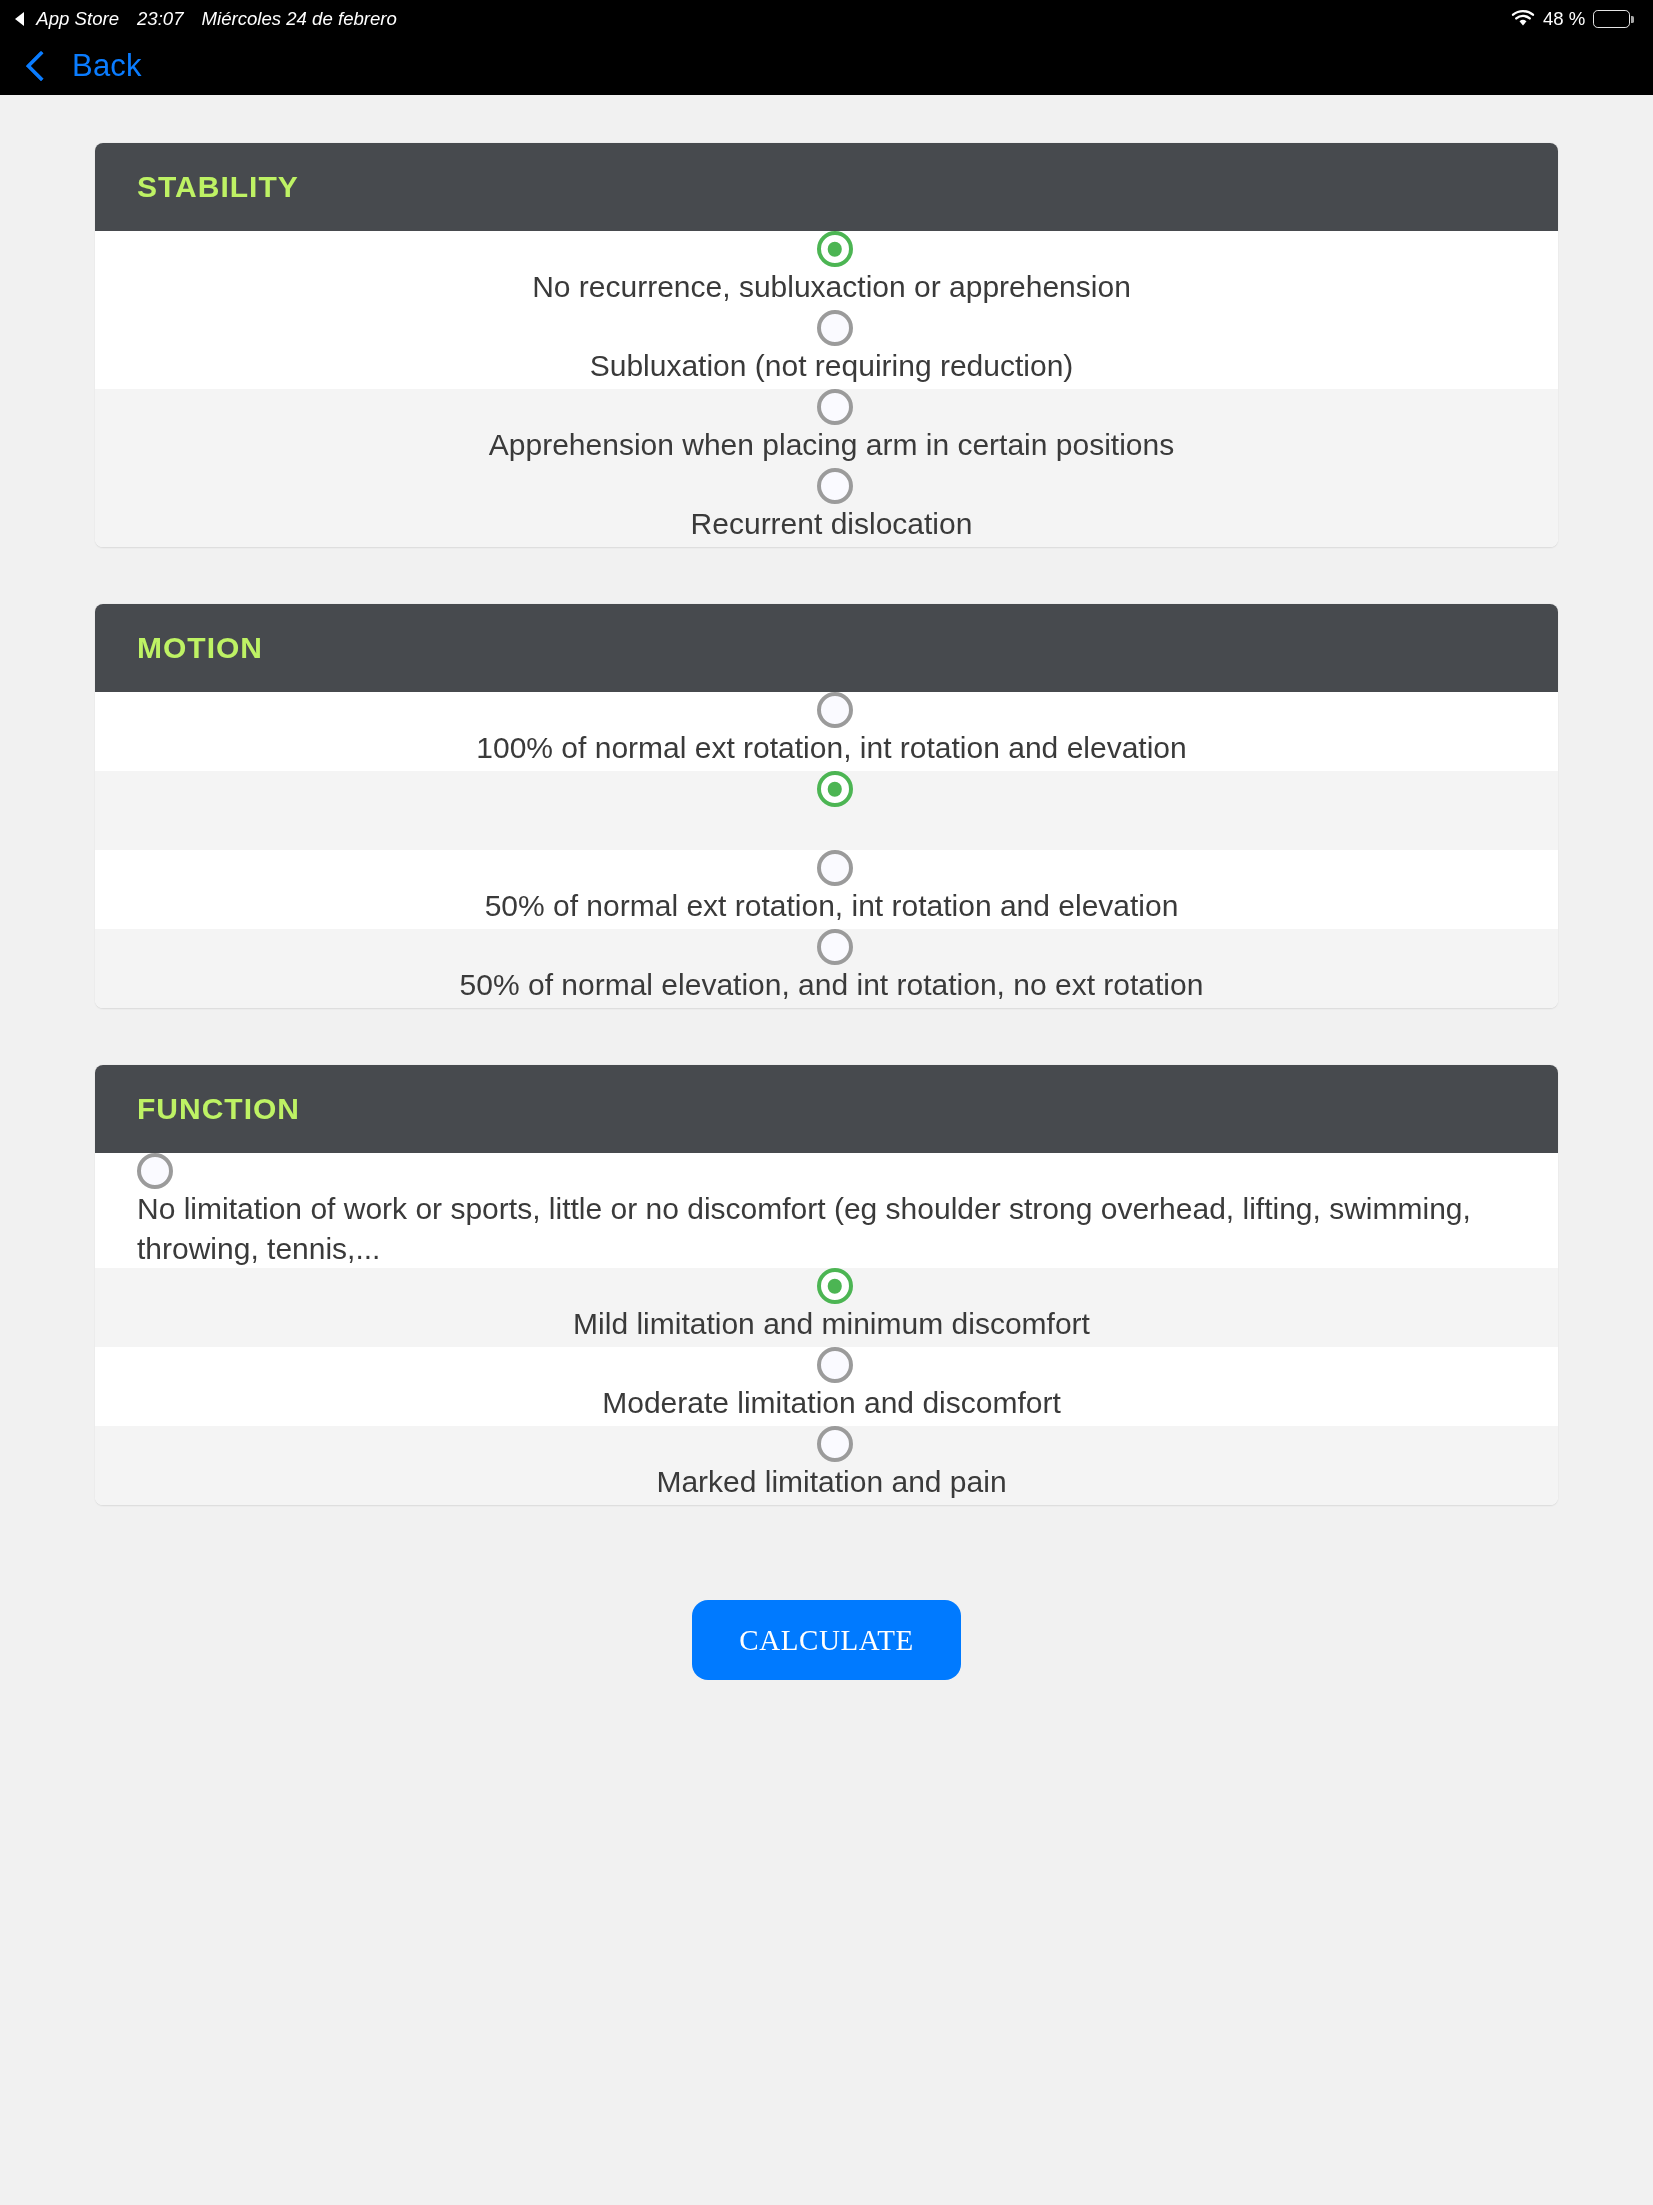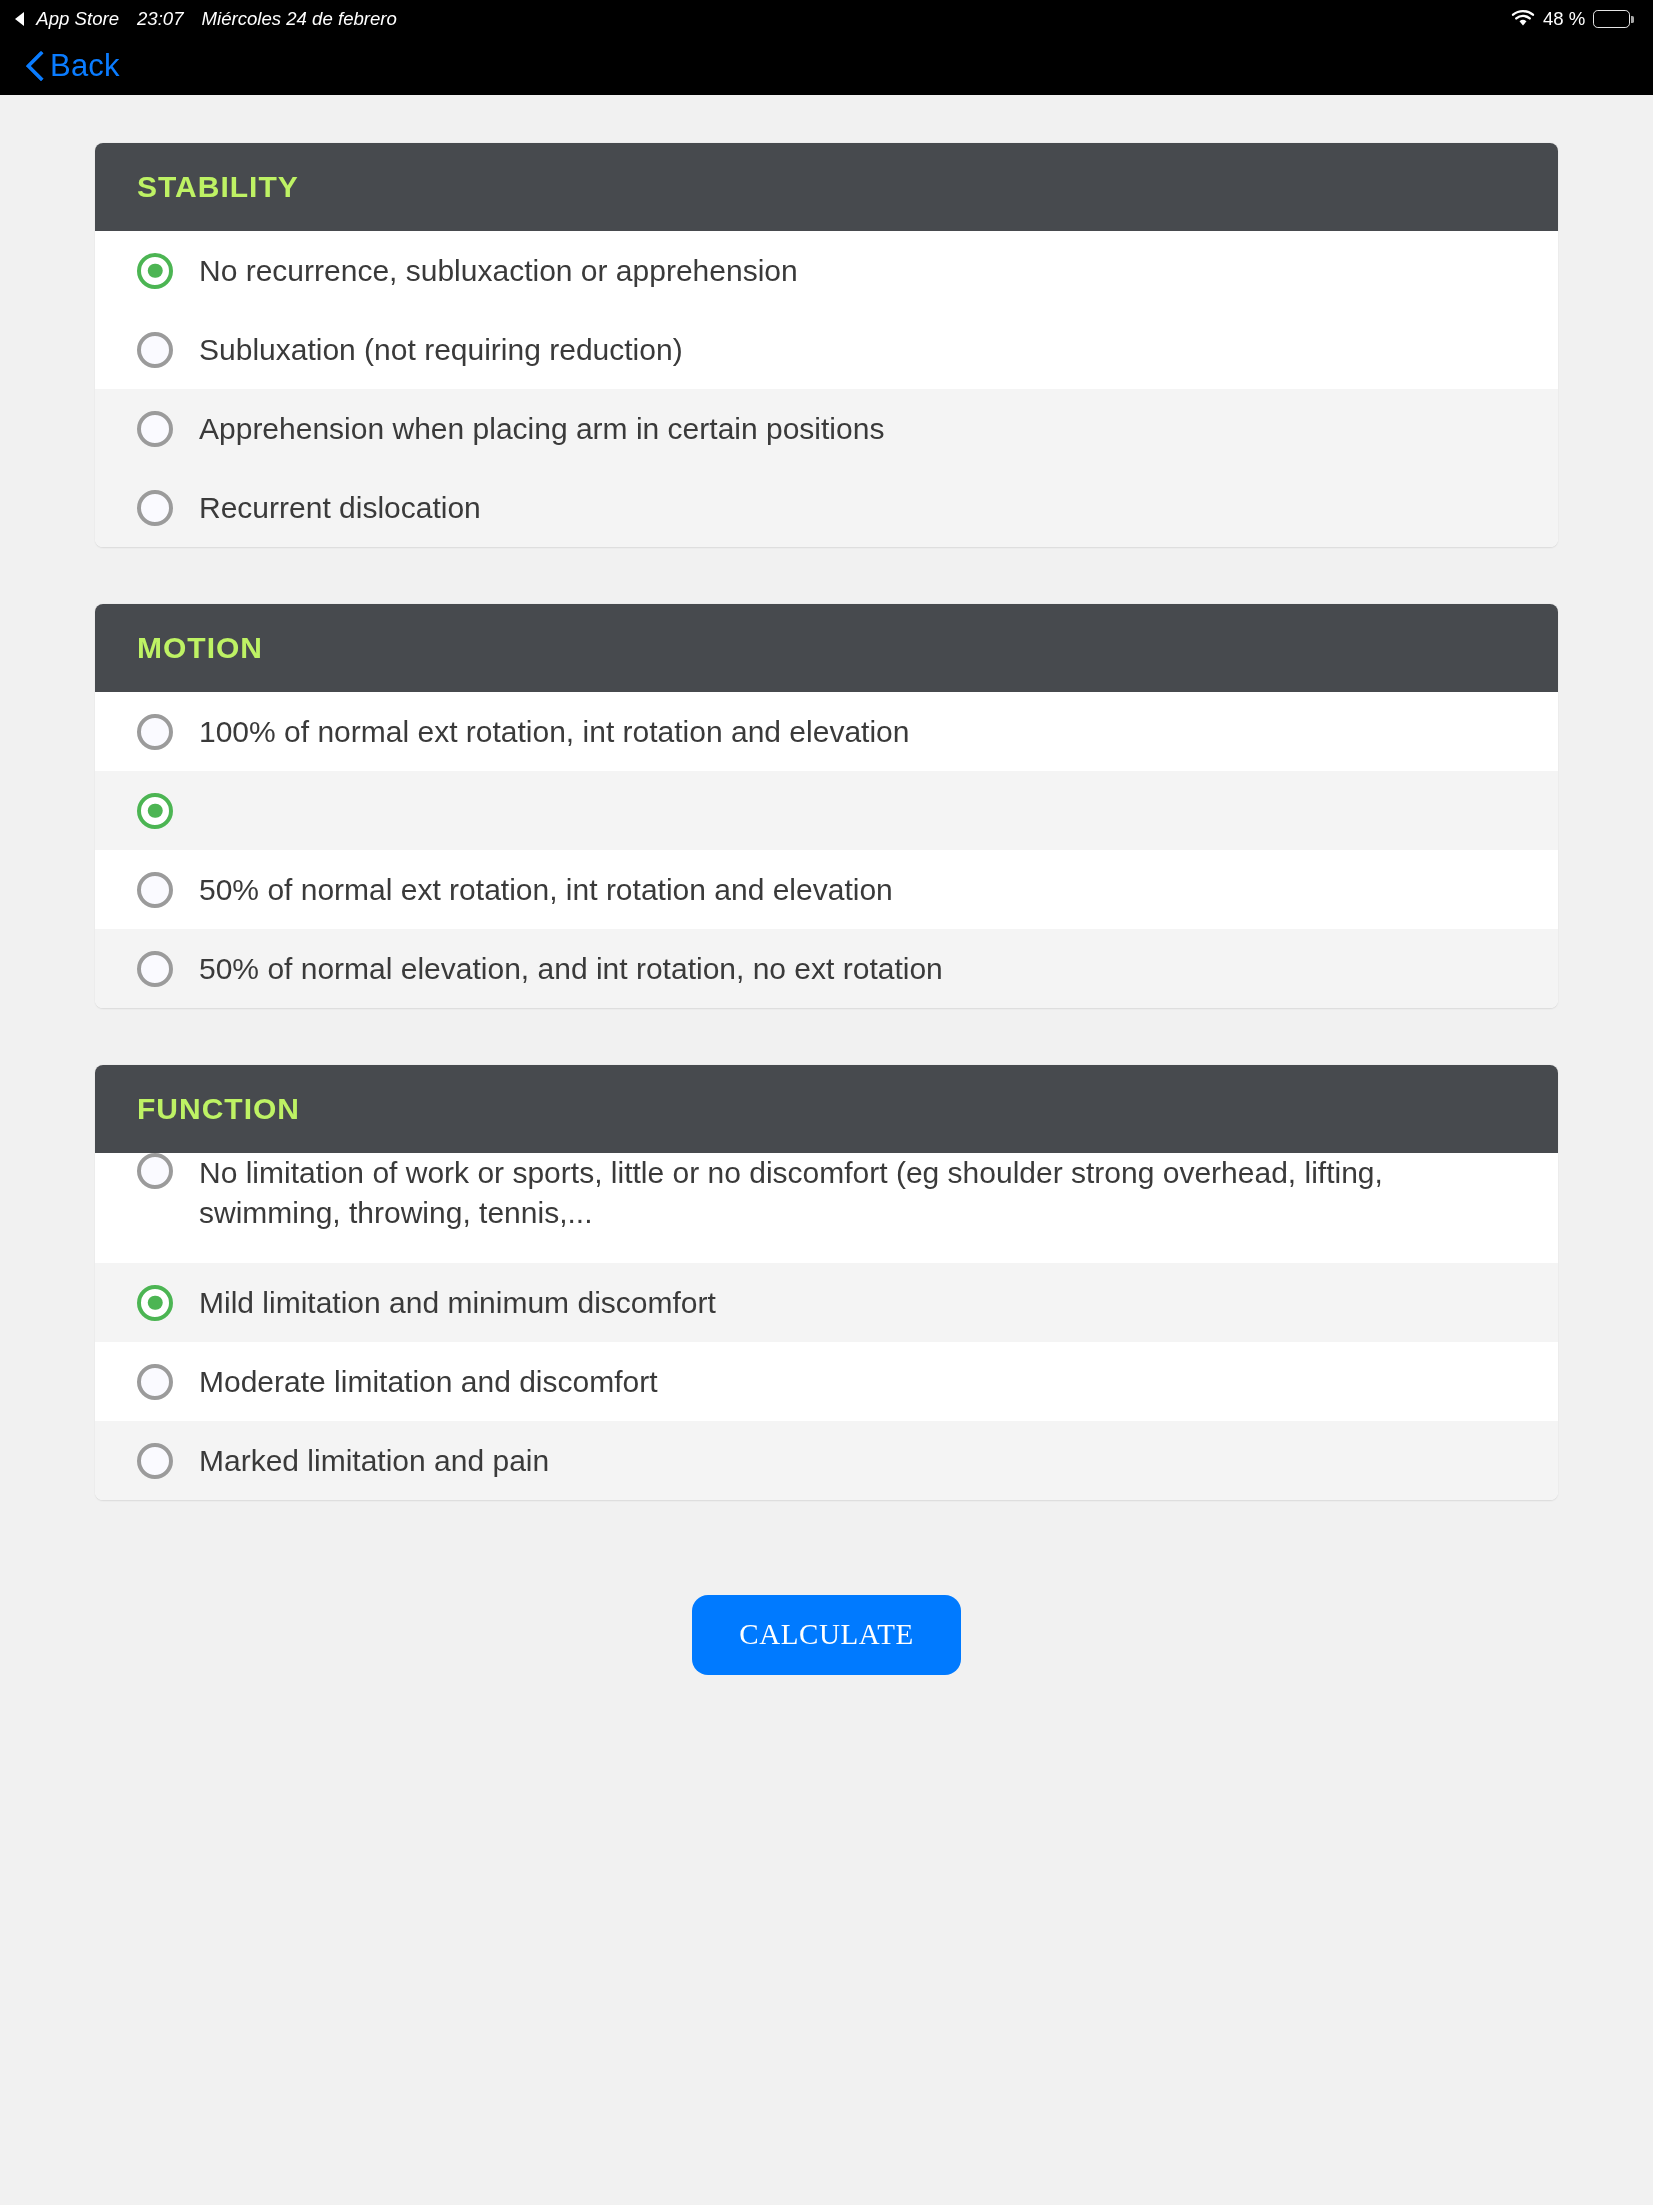--- a/index.html
+++ b/index.html
@@ -75,21 +75,21 @@
     height: 58px;
     background: #000;
     display: flex;
     align-items: center;
     padding-left: 26px;
     box-sizing: border-box;
   }
   .back-button {
     display: flex;
     align-items: center;
-    gap: 6px;
+    gap: 28px;
     cursor: pointer;
   }
   .chev {
     width: 18px; height: 31px;
     position: relative;
   }
   .chev::before {
     content:"";
     position:absolute;
     left: 4px; top: 4.8px;
@@ -131,20 +131,21 @@
     padding: 27px 0 27px 42px;
     box-sizing: border-box;
   }
   .opt-row {
     display: flex;
     align-items: center;
     padding: 0 0 0 42px;
     min-height: 79px;
     box-sizing: border-box;
     cursor: pointer;
+    flex-direction: column;
   }
   .opt-row.odd  { background: #ffffff; }
   .opt-row.even { background: #f4f4f4; }
   .opt-row.tall { min-height: 110px; align-items: flex-start; }
 
   .radio {
     width: 36px;
     height: 36px;
     border-radius: 50%;
     box-sizing: border-box;

